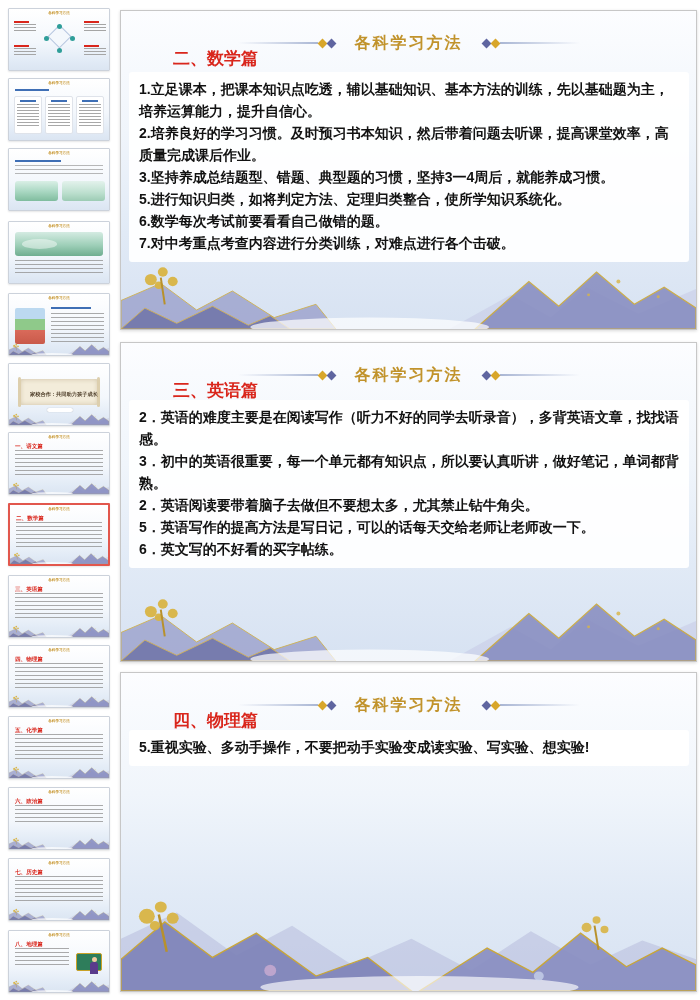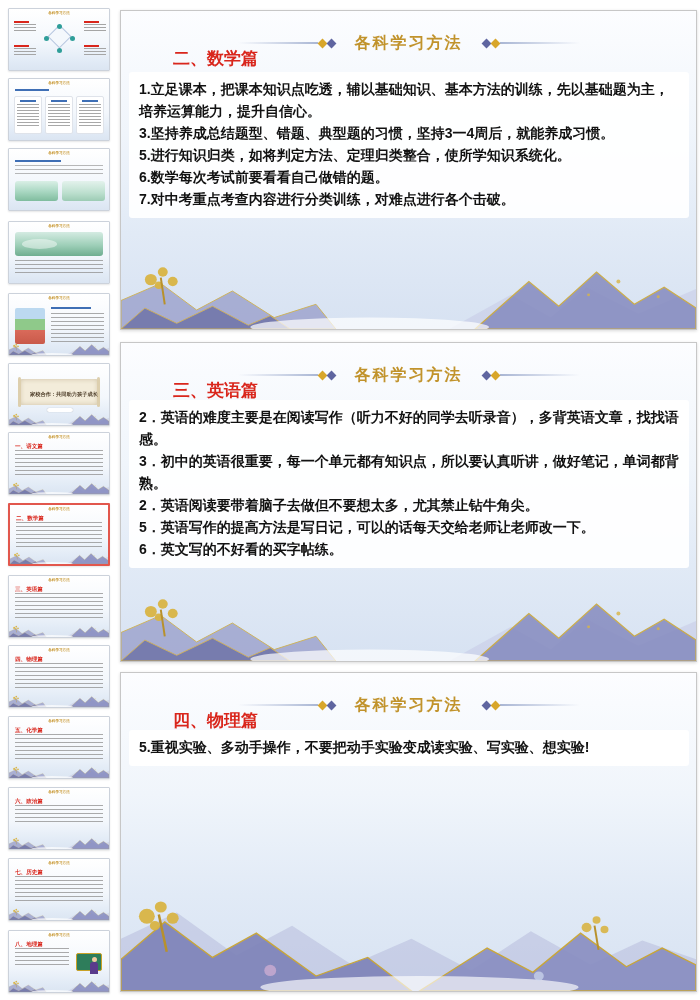--- a/index.html
+++ b/index.html
@@ -332,20 +332,21 @@
     <span class="header-title">各科学习方法</span>
     <span class="decor">
       <span class="diamond navy"></span>
       <span class="diamond gold"></span>
       <span class="dline r"></span>
     </span>
   </div>
   <div class="slide-title">二、数学篇</div>
   <div class="content">
     <p>1.立足课本，把课本知识点吃透，辅以基础知识、基本方法的训练，先以基础题为主，培养运算能力，提升自信心。</p>
+    <p>2.培养良好的学习习惯。及时预习书本知识，然后带着问题去听课，提高课堂效率，高质量完成课后作业。</p>
     <p>3.坚持养成总结题型、错题、典型题的习惯，坚持3一4周后，就能养成习惯。</p>
     <p>5.进行知识归类，如将判定方法、定理归类整合，使所学知识系统化。</p>
     <p>6.数学每次考试前要看看自己做错的题。</p>
     <p>7.对中考重点考查内容进行分类训练，对难点进行各个击破。</p>
   </div>
 </div>
 
 <div class="slide s2">
   <svg class="mtn" viewBox="0 0 578 80" preserveAspectRatio="none">
       <use href="#mtn-g"></use>

